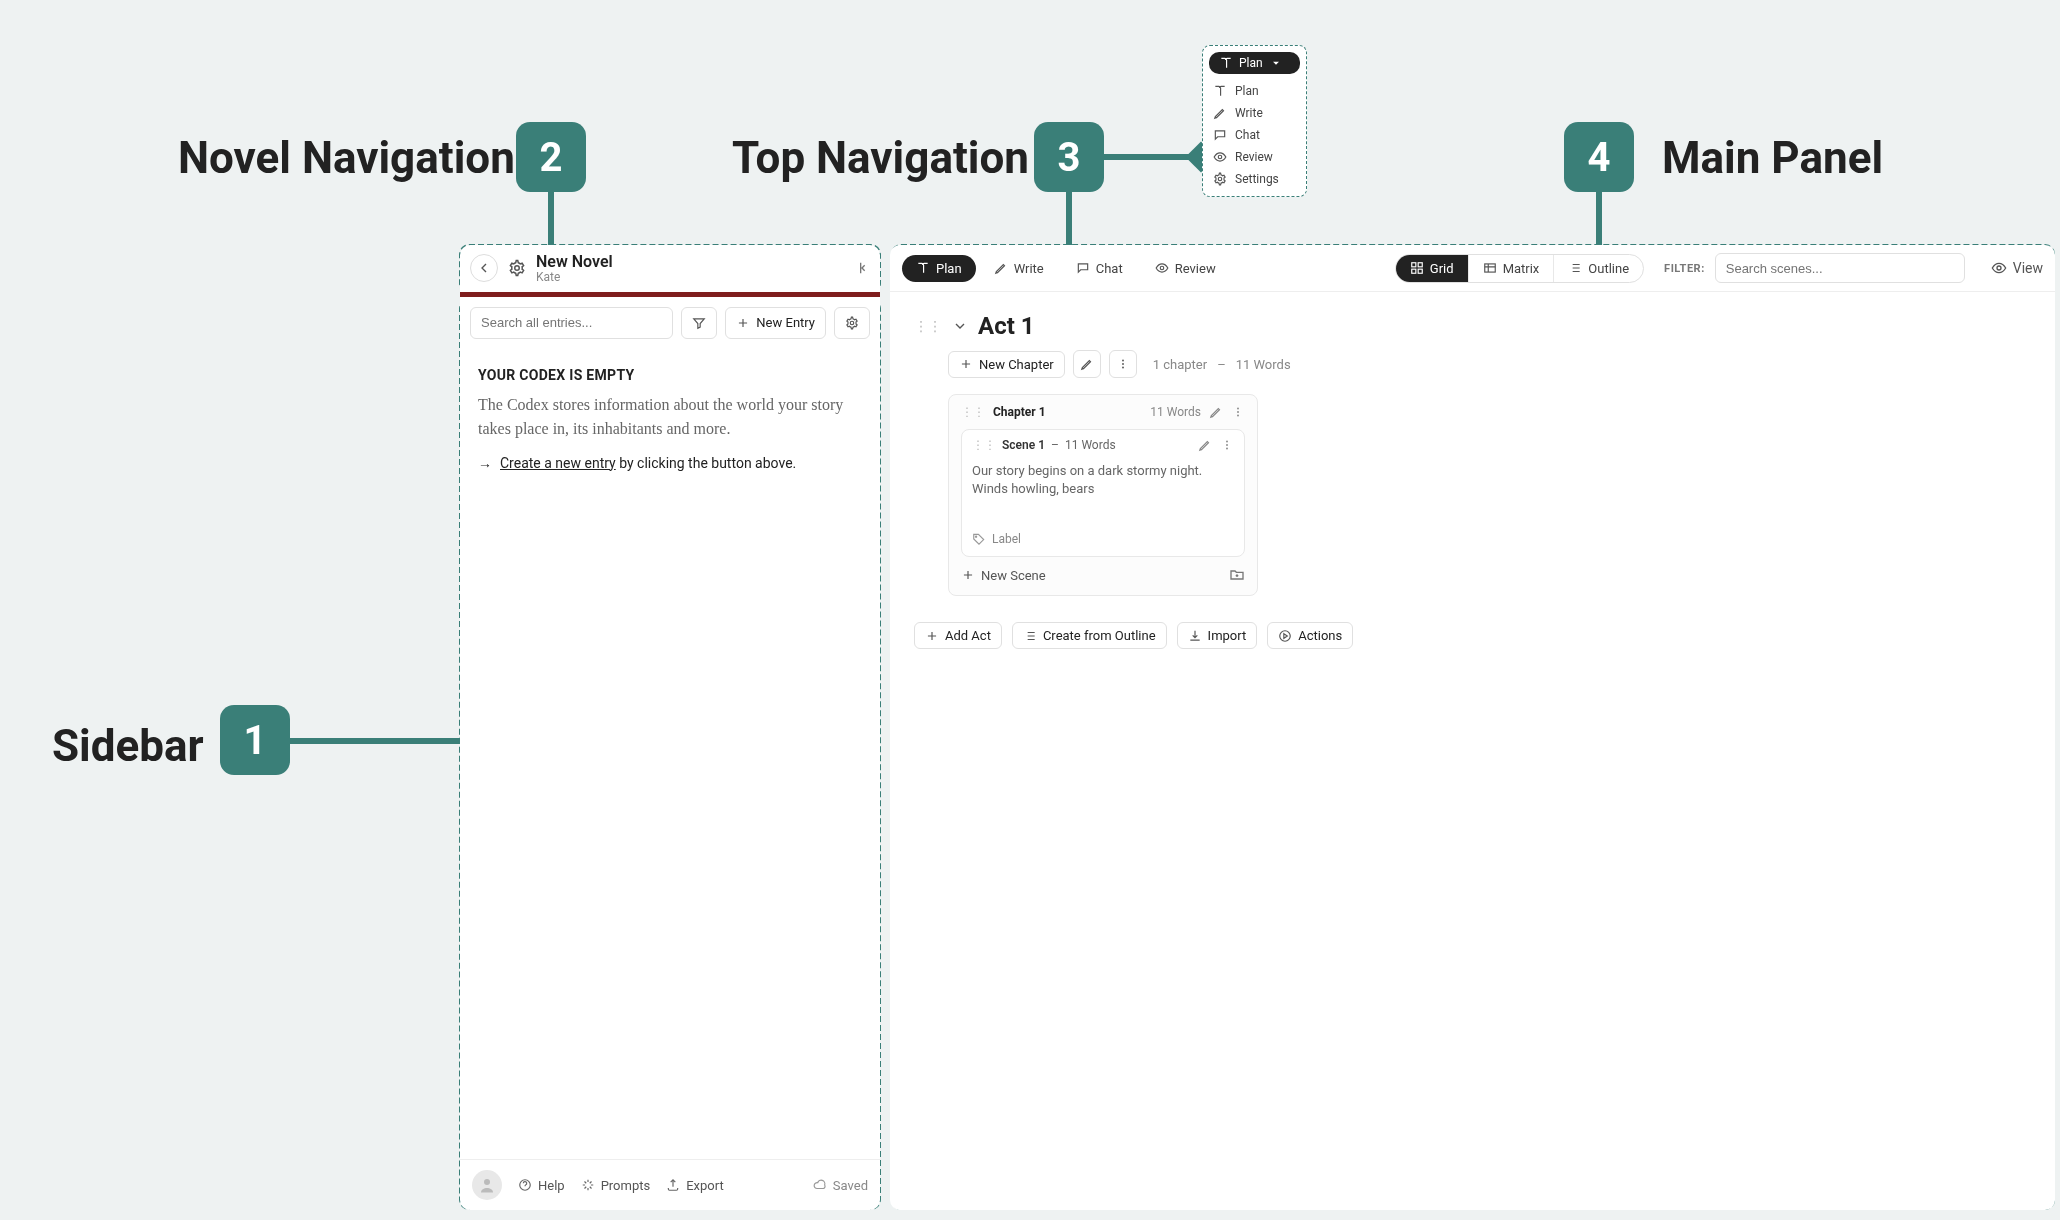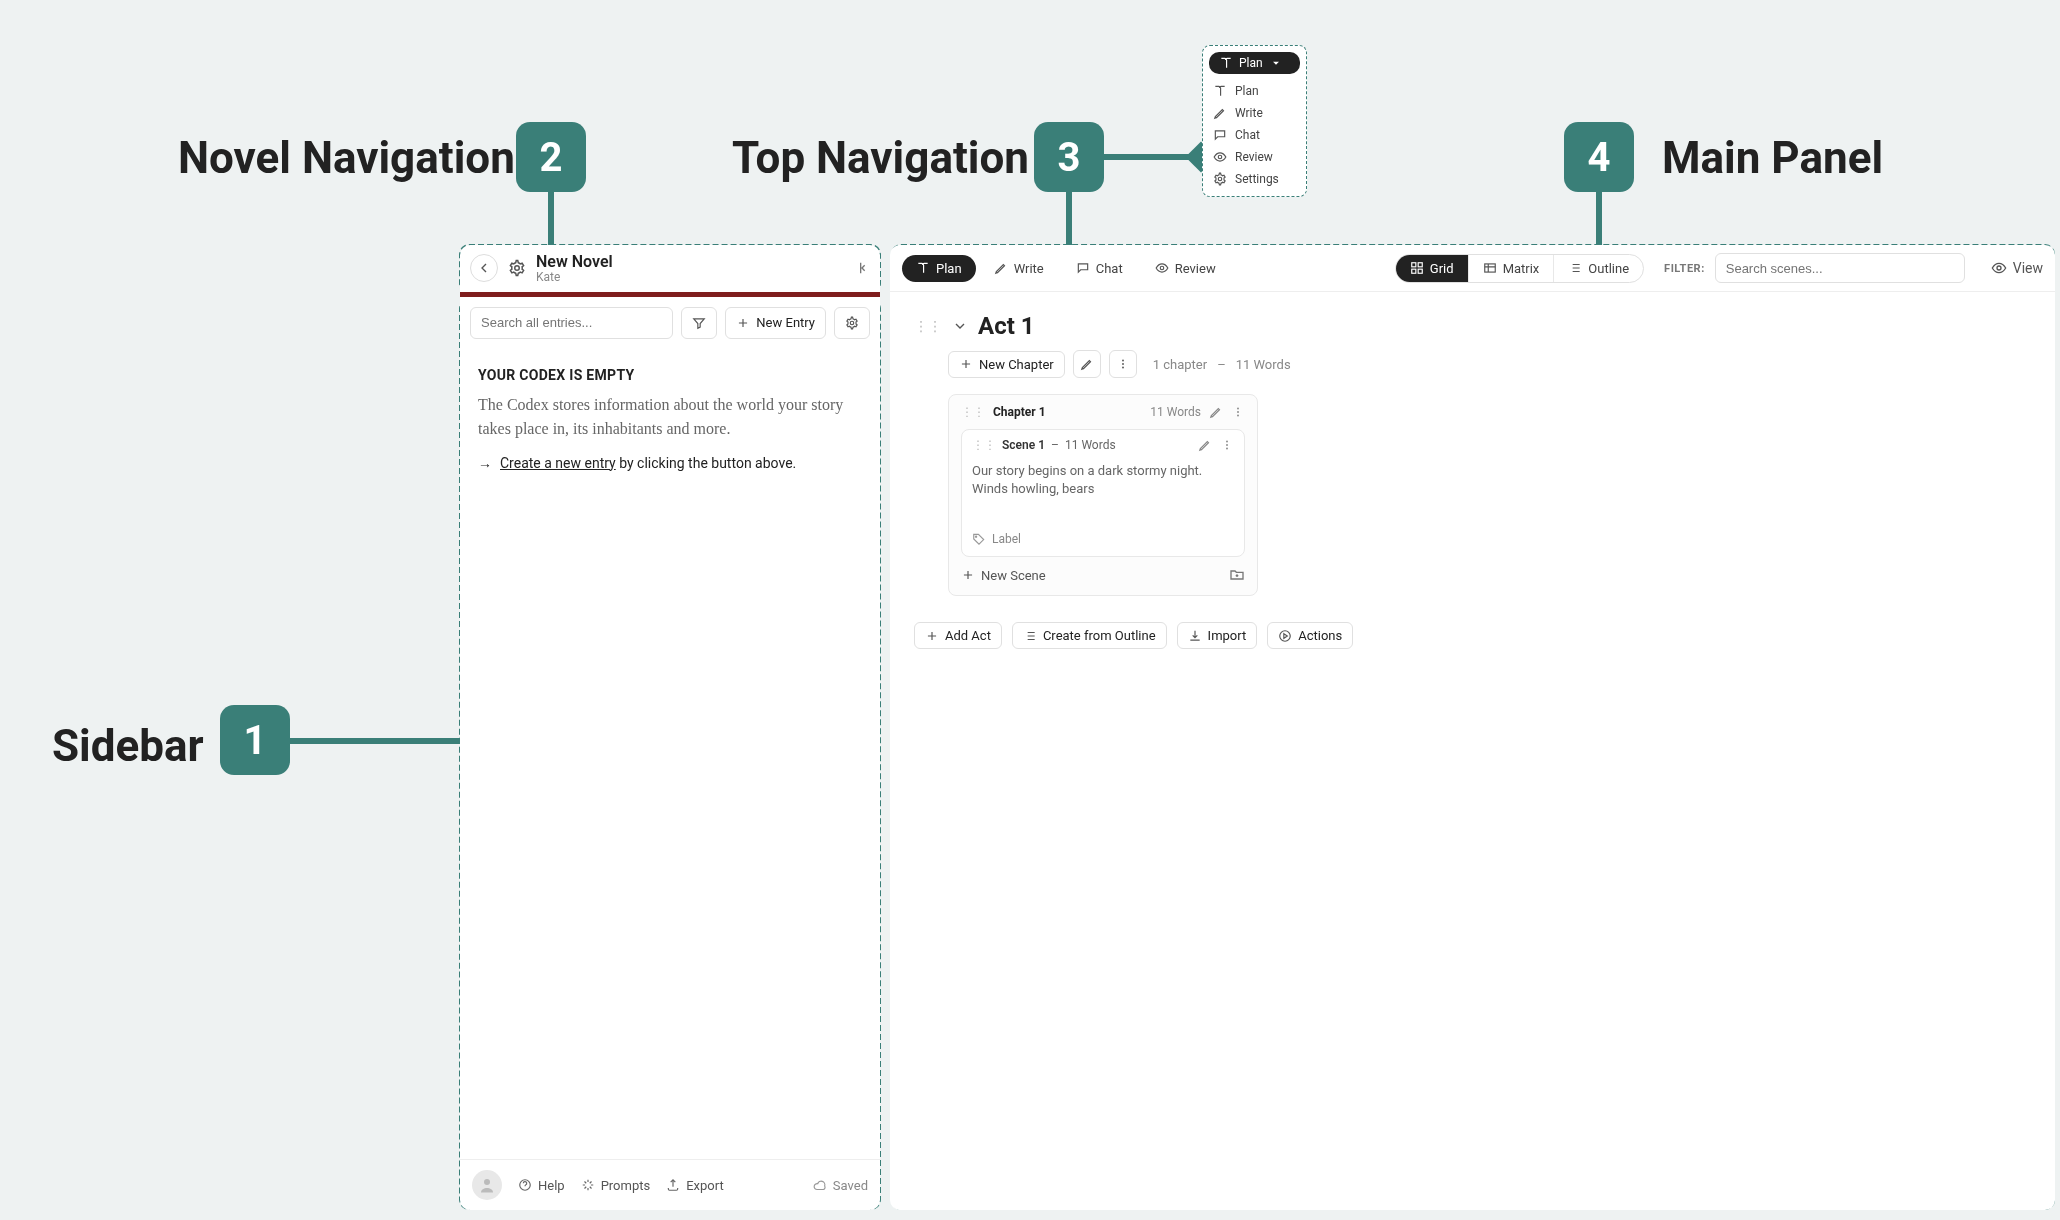--- a/index.html
+++ b/index.html
@@ -138,21 +138,21 @@
     padding: 10px 12px;
     border-top: 1px solid #eee;
     font-size: 13px; color: #555;
   }
   .avatar {
     width: 30px; height: 30px; border-radius: 50%;
     background: #e8e8e8;
     display: flex; align-items: center; justify-content: center;
   }
   .footer-item { display: flex; align-items: center; gap: 6px; cursor: pointer; }
-  .footer-saved { margin-left: auto; color: #888; display: flex; align-items: flex-end; gap: 6px; }
+  .footer-saved { margin-left: auto; color: #888; display: flex; align-items: center; gap: 6px; }
 
   
   .main {
     flex: 1;
     background: #fff;
     border-radius: 10px;
     display: flex; flex-direction: column;
     font-size: 14px;
     position: relative;
   }

